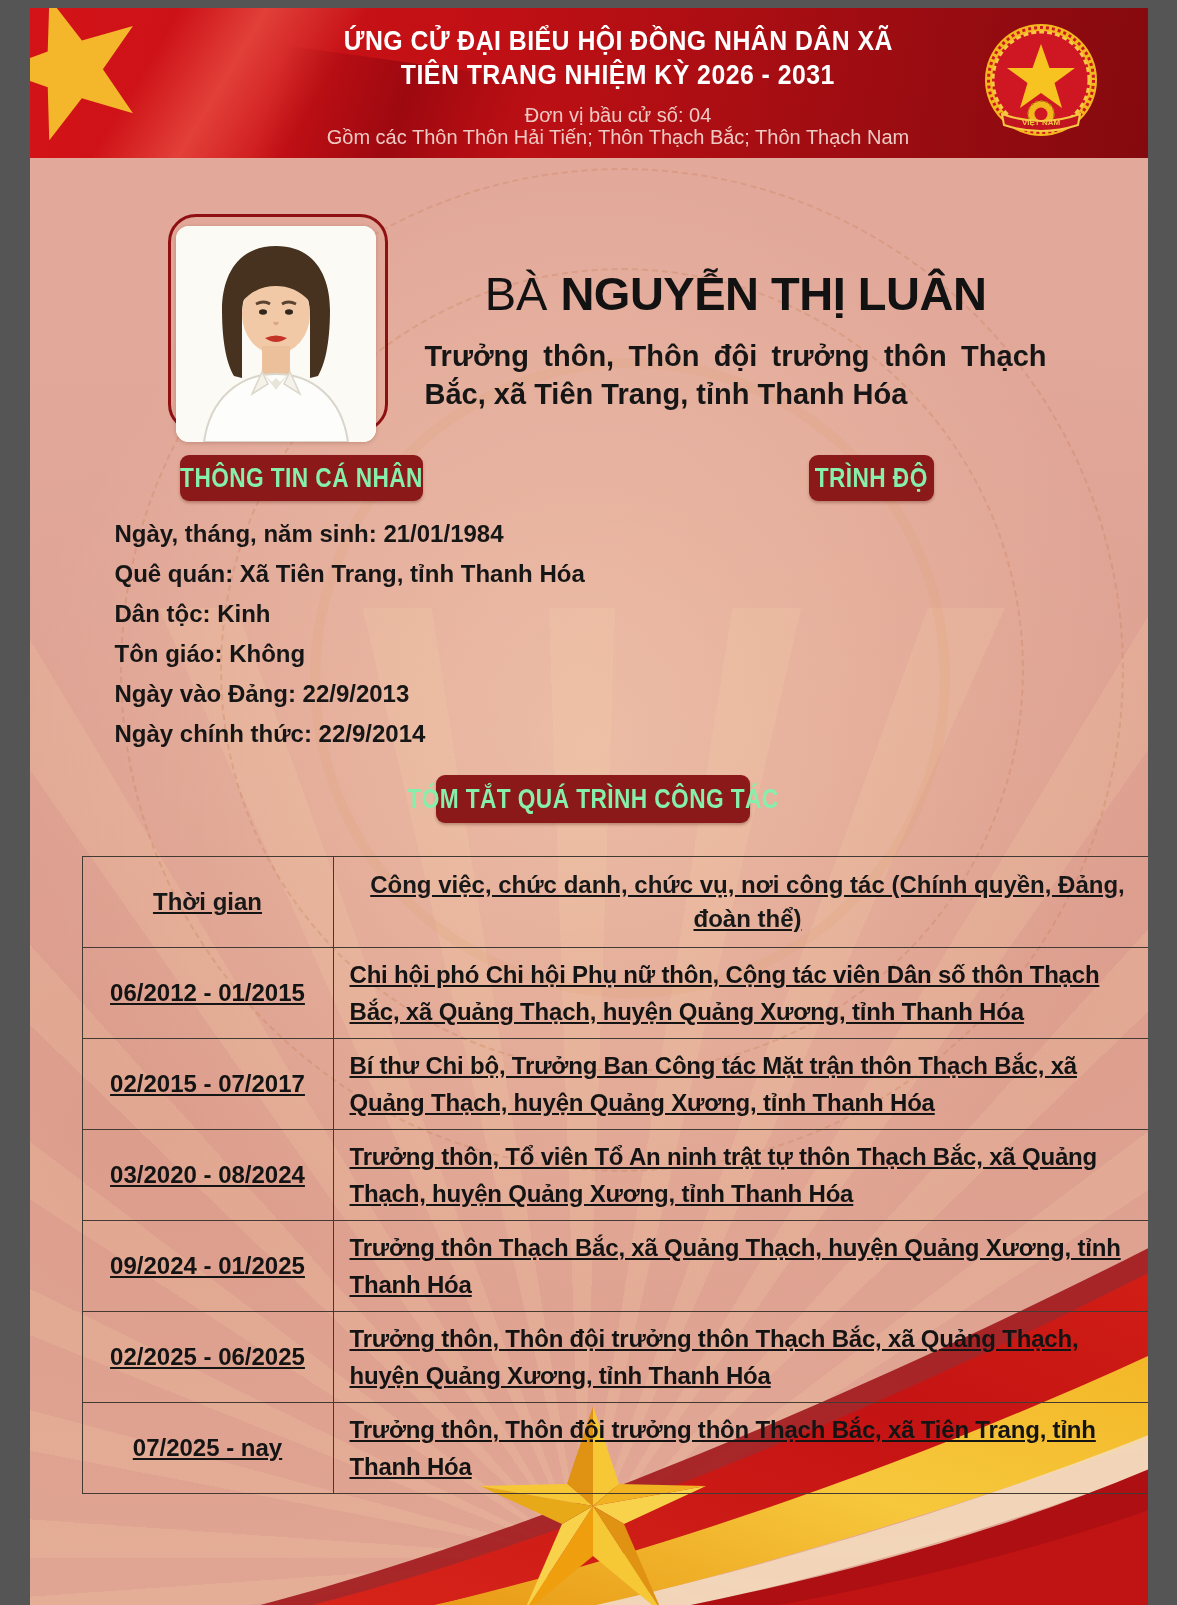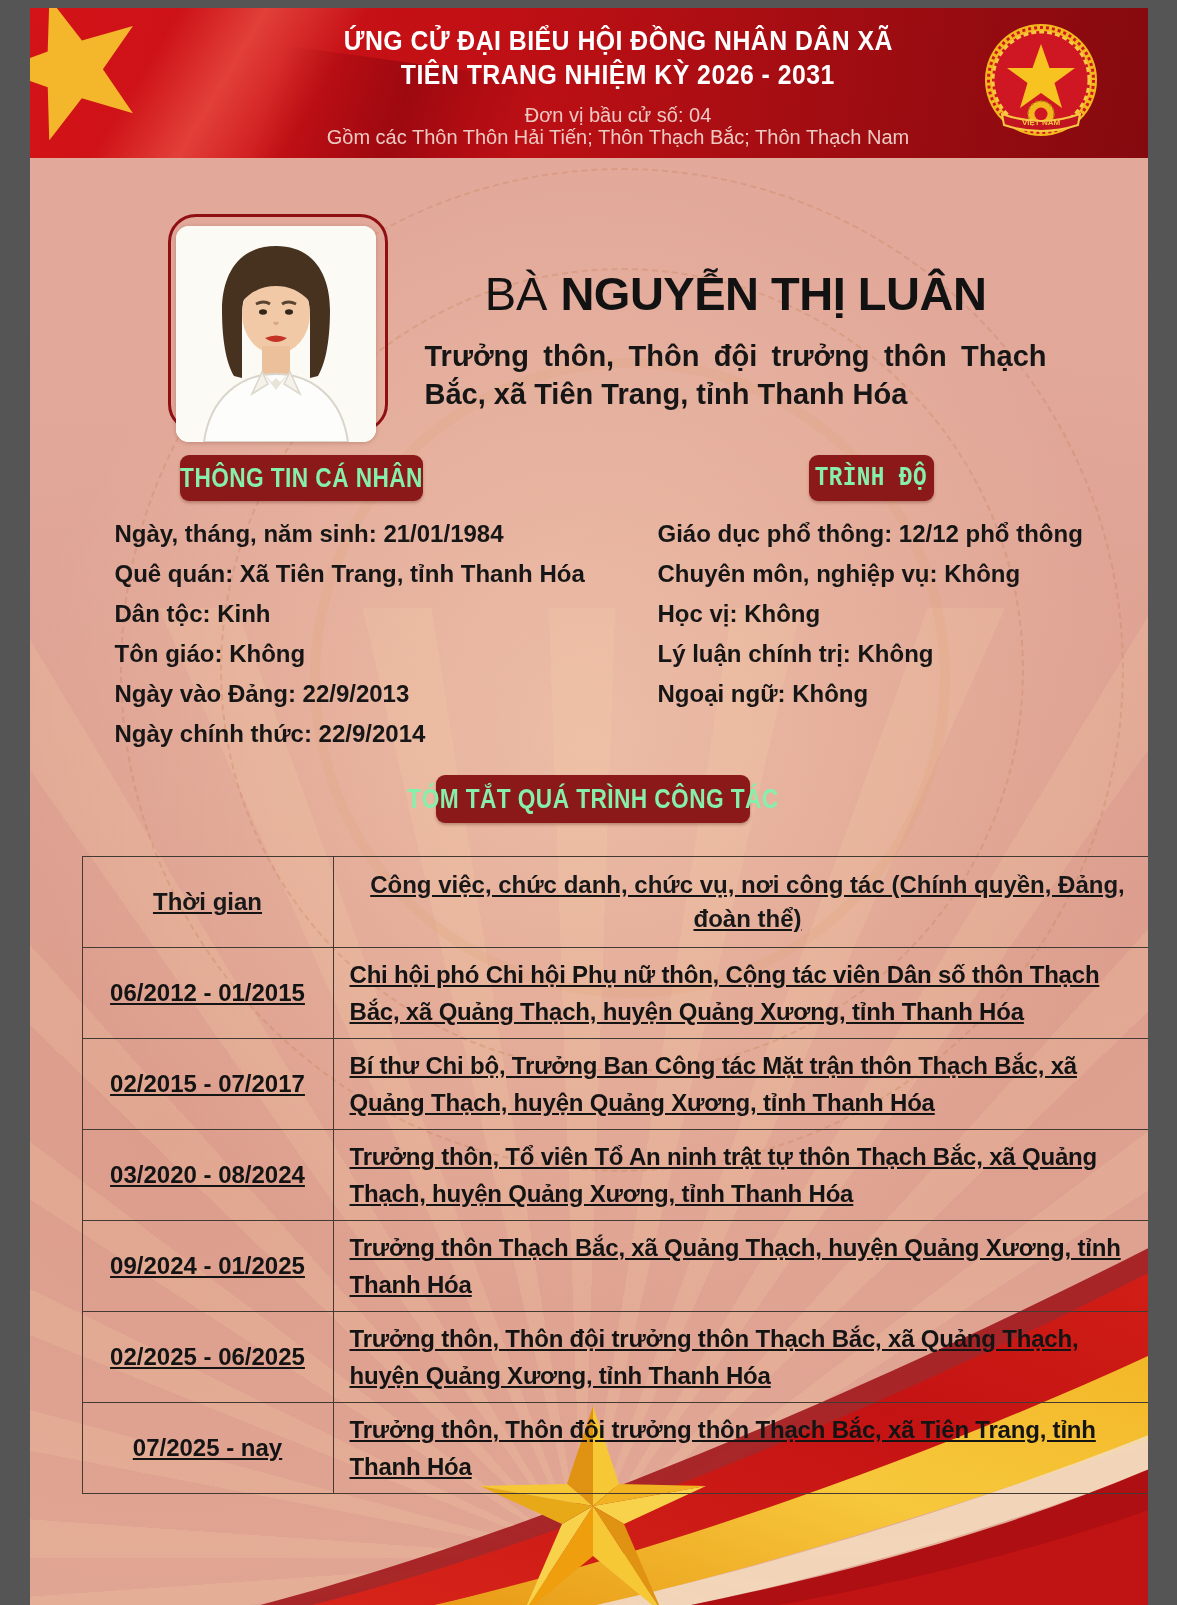--- a/index.html
+++ b/index.html
@@ -70,21 +70,21 @@
 
   
   .sect-box{
     position:absolute; z-index:3; background:#8c1919; border-radius:9px;
     color:#86efac; font-weight:bold; font-size:27px;
     display:flex; align-items:center; justify-content:center;
     box-shadow:0 2px 3px rgba(80,20,10,.3);
   }
   .sect-box .squeeze{display:inline-block; transform:scaleX(.84); transform-origin:center; white-space:nowrap; letter-spacing:.5px;}
   .box-personal{left:150px; top:447px; width:243px; height:46px;}
-  .box-degree{left:779px; top:447px; width:125px; height:46px;font-family:Liberation Mono, monospace;}
+  .box-degree{left:779px; top:447px; width:125px; height:46px;}
   .box-history{left:406px; top:767px; width:314px; height:48px;}
 
   
   .info-list{position:absolute; z-index:3; font-size:24px; font-weight:bold; color:#161616;}
   .info-list div{height:40px; line-height:40px; white-space:nowrap;}
   .list-personal{left:85px; top:506px;}
   .list-degree{left:628px; top:506px;}
 
   
   .work-table-wrap{position:absolute; left:52px; top:848px; width:1081px; z-index:5;text-decoration:underline;}
@@ -210,28 +210,20 @@
 
   <div class="info-list list-personal">
 
   <div>Ngày, tháng, năm sinh: 21/01/1984</div>
       <div>Quê quán: Xã Tiên Trang, tỉnh Thanh Hóa</div>
       <div>Dân tộc: Kinh</div>
       <div>Tôn giáo: Không</div>
       <div>Ngày vào Đảng: 22/9/2013</div>
       <div>Ngày chính thức: 22/9/2014</div>
     </div>
-  <div class="info-list list-degree">
-
-  <div>Giáo dục phổ thông: 12/12 phổ thông</div>
-      <div>Chuyên môn, nghiệp vụ: Không</div>
-      <div>Học vị: Không</div>
-      <div>Lý luận chính trị: Không</div>
-      <div>Ngoại ngữ: Không</div>
-    </div>
 
   <div class="sect-box box-history">
     <span class="squeeze">TÓM TẮT QUÁ TRÌNH CÔNG TÁC</span>
   </div>
 
   <div class="work-table-wrap">
     <table class="work">
       <colgroup>
           <col class="c1">
           <col>

